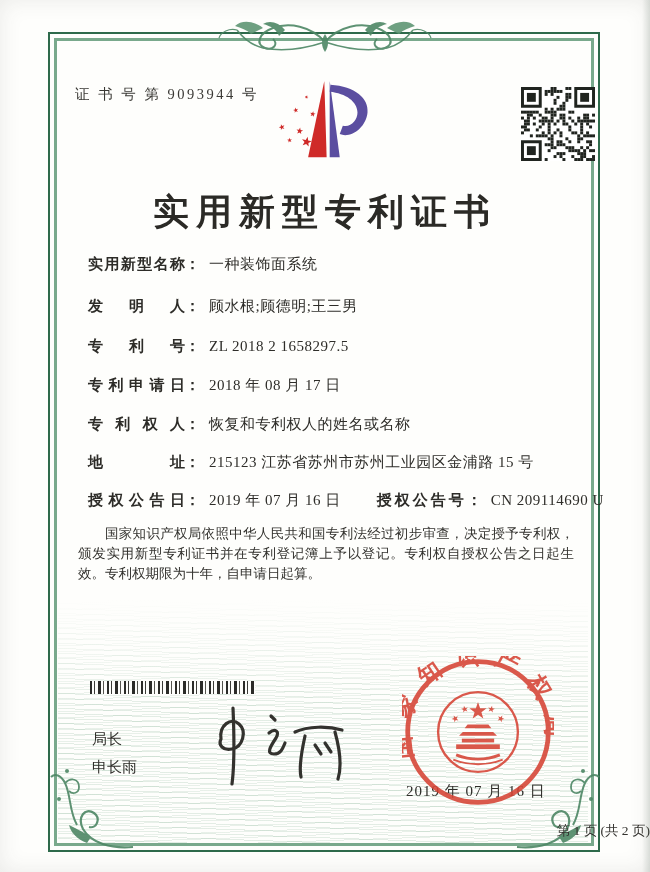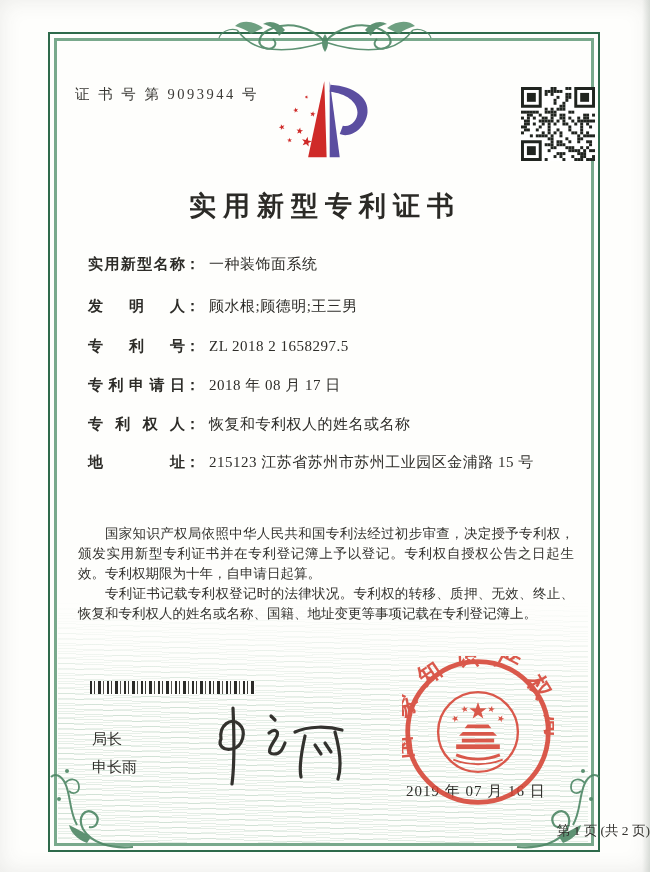--- a/index.html
+++ b/index.html
@@ -18,21 +18,21 @@
         background:
           repeating-linear-gradient(2deg, rgba(118,168,135,0.20) 0 1px, rgba(118,168,135,0) 1px 5px),
           repeating-linear-gradient(-2deg, rgba(118,168,135,0.16) 0 1px, rgba(118,168,135,0) 1px 6px);}
   .guilloche-fade{position:absolute;left:58px;top:600px;width:530px;height:110px;
         background:linear-gradient(180deg,#fefefc 0%,rgba(254,254,252,0) 100%);}
   
   .cert-no{position:absolute;left:75px;top:85px;font-size:14.5px;letter-spacing:2.5px;color:#3a3935;}
   .logo{position:absolute;left:268px;top:78px;width:108px;height:86px;}
   .qr{position:absolute;left:521px;top:87px;width:74px;height:74px;}
   .title{position:absolute;left:0;top:188px;width:650px;text-align:center;
-        font-size:27px;font-weight:600;letter-spacing:7px;color:#2b2a26;}
+        font-size:36px;font-weight:600;letter-spacing:7px;color:#2b2a26;}
   
   .frow{position:absolute;left:88px;width:492px;font-size:15px;white-space:nowrap;}
   .flabel{display:inline-block;width:97px;text-align:justify;text-align-last:justify;
         font-family:"Liberation Sans", sans-serif;font-weight:bold;color:#2d2c28;}
   .fcolon{font-family:"Liberation Sans", sans-serif;font-weight:bold;margin-right:9px;color:#2d2c28;}
   .fvalue{font-family:"Liberation Serif", serif;letter-spacing:0.5px;color:#2e2d29;}
   .flabel2{font-family:"Liberation Sans", sans-serif;font-weight:bold;letter-spacing:3px;
         margin-left:36px;color:#2d2c28;}
   
   .body-text{position:absolute;left:78px;top:524px;width:496px;font-size:13.5px;
@@ -332,24 +332,26 @@
   </div>
   <div class="frow" style="top:376px">
     <span class="flabel">专利申请日</span><span class="fcolon">：</span><span class="fvalue">2018 年 08 月 17 日</span>
   </div>
   <div class="frow" style="top:415px">
     <span class="flabel">专利权人</span><span class="fcolon">：</span><span class="fvalue">恢复和专利权人的姓名或名称</span>
   </div>
   <div class="frow" style="top:453px">
     <span class="flabel">地址</span><span class="fcolon">：</span><span class="fvalue">215123 江苏省苏州市苏州工业园区金浦路 15 号</span>
   </div>
+  <div class="frow" style="top:491px">
+    <span class="flabel">授权公告日</span><span class="fcolon">：</span><span class="fvalue">2019 年 07 月 16 日</span><span class="flabel2">授权公告号</span><span class="fcolon">：</span><span class="fvalue">CN 209114690 U</span>
+  </div>
 
   <div class="body-text">
     <p>国家知识产权局依照中华人民共和国专利法经过初步审查，决定授予专利权，颁发实用新型专利证书并在专利登记簿上予以登记。专利权自授权公告之日起生效。专利权期限为十年，自申请日起算。</p>
-    <p>专利证书记载专利权登记时的法律状况。专利权的转移、质押、无效、终止、恢复和专利权人的姓名或名称、国籍、地址变更等事项记载在专利登记簿上。</p>
   </div>
 
   <div class="barcode"></div>
 
   <div class="signer-title">局长</div>
   <div class="signer-name">申长雨</div>
   <svg class="signature" viewBox="0 0 155 85">
     <g stroke="#33322e" stroke-width="3.2" fill="none" stroke-linecap="round" stroke-linejoin="round">
       <path d="M26,36 C24,22 36,14 44,21 C52,28 48,44 37,46 C28,48 23,42 26,36 Z"></path>
       <path d="M38,5 C39,28 40,58 37,81"></path>

